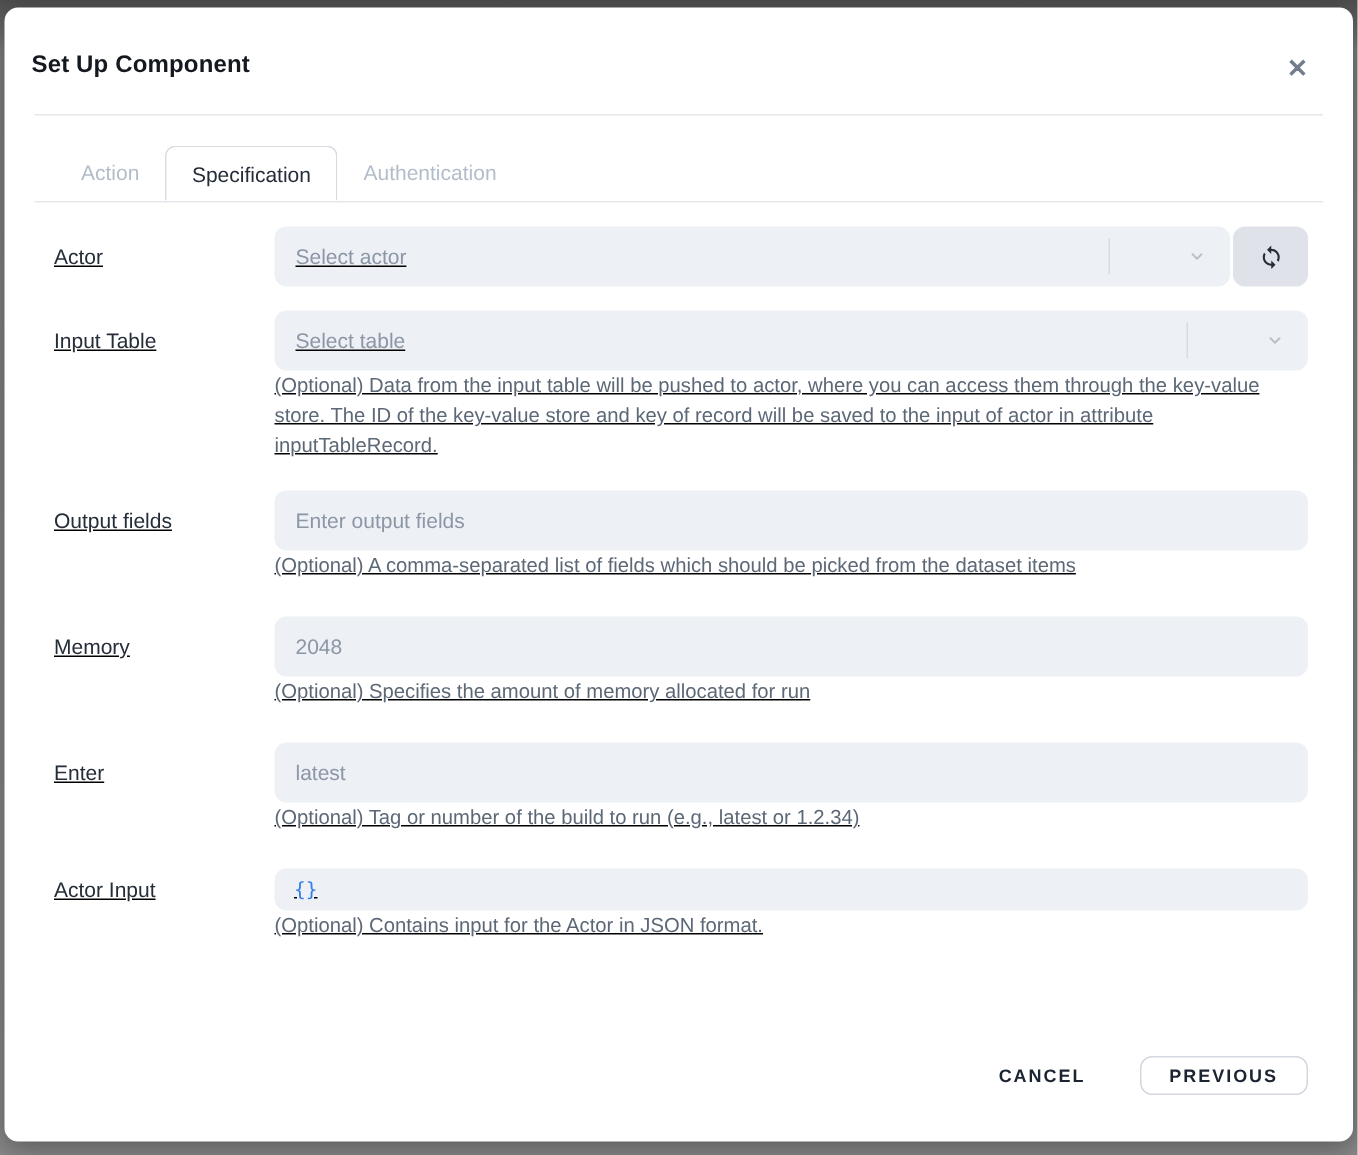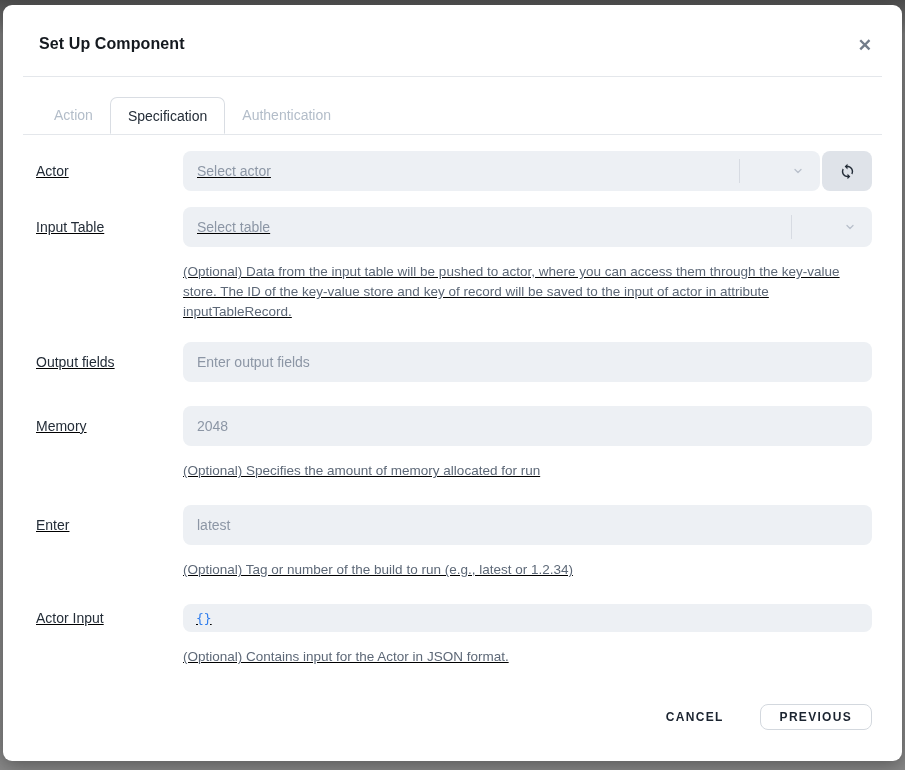--- a/index.html
+++ b/index.html
@@ -9,21 +9,21 @@
     background:linear-gradient(180deg,#4d4d4d 0px,#7f7f7f 34px,#888 100%);
     overflow:hidden;
   }
   .backdrop { width:905px; height:770px; padding:5px 3px 9px 3px; }
   .modal {
     background:#fff; border-radius:9px; height:756px;
     box-shadow:0 4px 18px rgba(0,0,0,.35);
     display:flex; flex-direction:column; overflow:hidden;
   }
   
-  .hdr { padding:30px 30px 0 36px; position:relative; }
+  .hdr { padding:30px 30px 0 18px; position:relative; }
   .title { font-size:16px; font-weight:700; color:#14191f; letter-spacing:.1px; }
   .close-btn {
     position:absolute; right:26px; top:28px; background:none; border:none;
     font-size:17px; font-weight:700; color:#727c8a; cursor:pointer; line-height:1;
     padding:4px;
   }
   .hdr-divider { border:none; border-top:1px solid #e4e7eb; margin:23px 20px 0 20px; }
   
   .tabs { display:flex; margin:20px 20px 0 20px; padding-left:14px; border-bottom:1px solid #e4e7eb; }
   .tab {
@@ -51,21 +51,21 @@
   .select { display:flex; align-items:center; padding-left:14px; cursor:pointer;gap:36px; }
   .select .val { flex:1; }
   .vdiv { width:1px; height:24px; background:#d7dbe2; }
   .chev { width:44px; display:flex; align-items:center; justify-content:center; }
   .group { display:flex; gap:2px; }
   .group .select { flex:1; }
   .refresh-btn {
     width:50px; height:40px; background:#dfe3e9; border:none; border-radius:8px;
     display:flex; align-items:center; justify-content:center; cursor:pointer; flex:none;
   }
-  .help { margin-top:15px; font-size:13.5px; line-height:20px; color:#5d6877; max-width:676px; }
+  .help { margin-top:0; font-size:13.5px; line-height:20px; color:#5d6877; max-width:676px; }
   .code {
     height:28px; display:flex; align-items:center; padding:0 13px;
     font-family:"DejaVu Sans Mono","Liberation Mono",monospace; font-size:13px;
     color:#2f7ded; cursor:text;
   }
   
   .footer { display:flex; justify-content:flex-end; align-items:center; gap:14px; padding:0 30px 24px 30px; }
   .btn { font-family:inherit; font-size:12px; font-weight:700; letter-spacing:1.3px; cursor:pointer; }
   .btn-cancel { background:none; border:none; color:#1b2430; padding:13px 16px; margin-right:6px; }
   .btn-previous { background:#fff; border:1px solid #d3d8de; border-radius:8px; padding:5px 19px; color:#1b2430; }
@@ -128,20 +128,21 @@
             </span>
           </div>
           <div class="help">(Optional) Data from the input table will be pushed to actor, where you can access them through the key-value store. The ID of the key-value store and key of record will be saved to the input of actor in attribute inputTableRecord.</div>
         </div>
       </div>
 
       <div class="row">
         <div class="lbl">Output fields</div>
         <div>
           <input class="control" type="text" placeholder="Enter output fields" style="">
+          <div class="help">(Optional) A comma-separated list of fields which should be picked from the dataset items</div>
         </div>
       </div>
 
       <div class="row">
         <div class="lbl">Memory</div>
         <div>
           <input class="control" type="text" value="2048" style="">
           <div class="help">(Optional) Specifies the amount of memory allocated for run</div>
         </div>
       </div>

